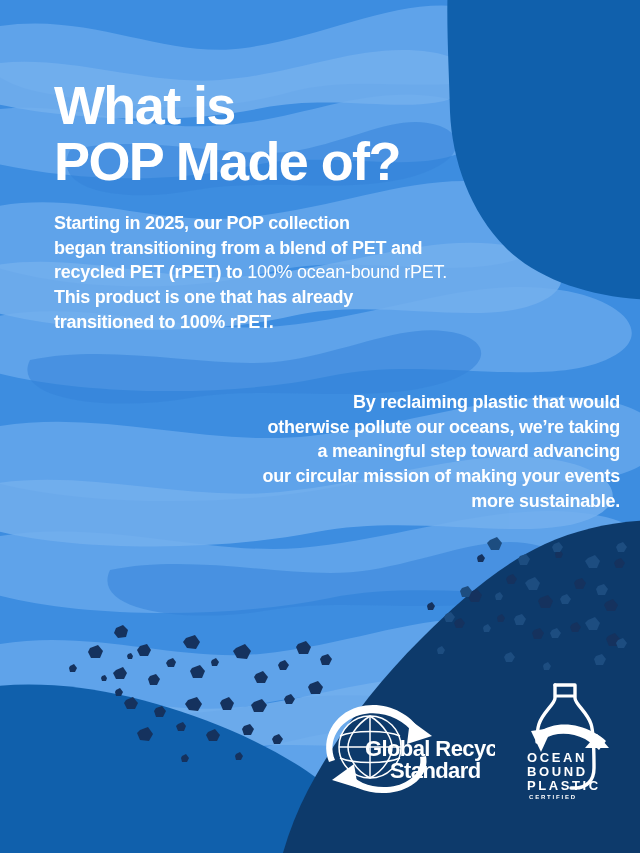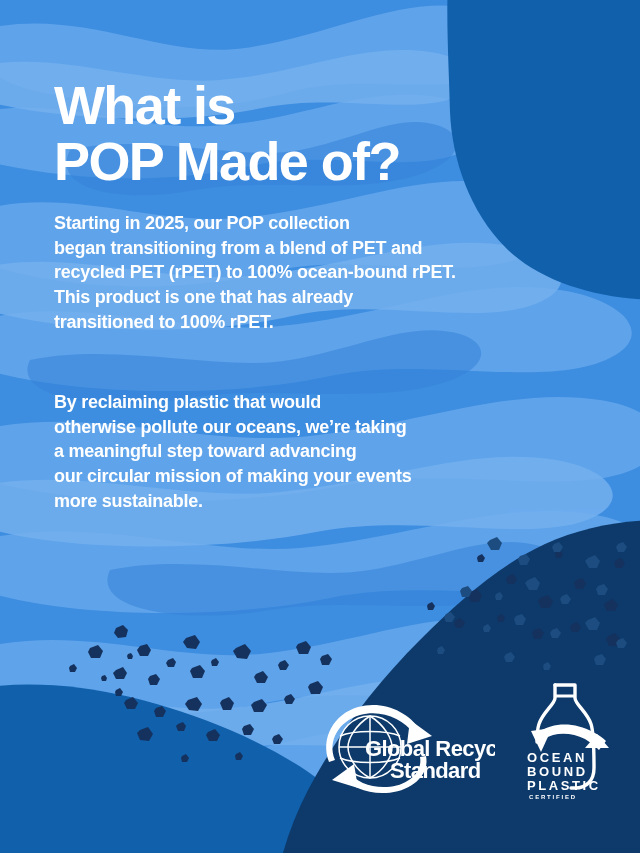--- a/index.html
+++ b/index.html
@@ -49,22 +49,22 @@
     left: 54px;
     width: 566px;
     color: #ffffff;
     font-size: 18px;
     line-height: 1.37;
     font-weight: 700;
     letter-spacing: -0.25px;
     white-space: pre-line;
   }
   #para-1 { top: 211px; }
-  #para-2 { top: 390px; }
-  .strong { font-weight: 700; margin-top: 48px; }
+  #para-2 { top: 390px; text-align: right; }
+  .strong { font-weight: 400; margin-top: 48px; }
 
   
   #logo-grs {
     position: absolute;
     left: 310px;
     top: 700px;
     width: 185px;
     height: 100px;
   }
   #grs-svg { width: 185px; height: 100px; display: block; }

